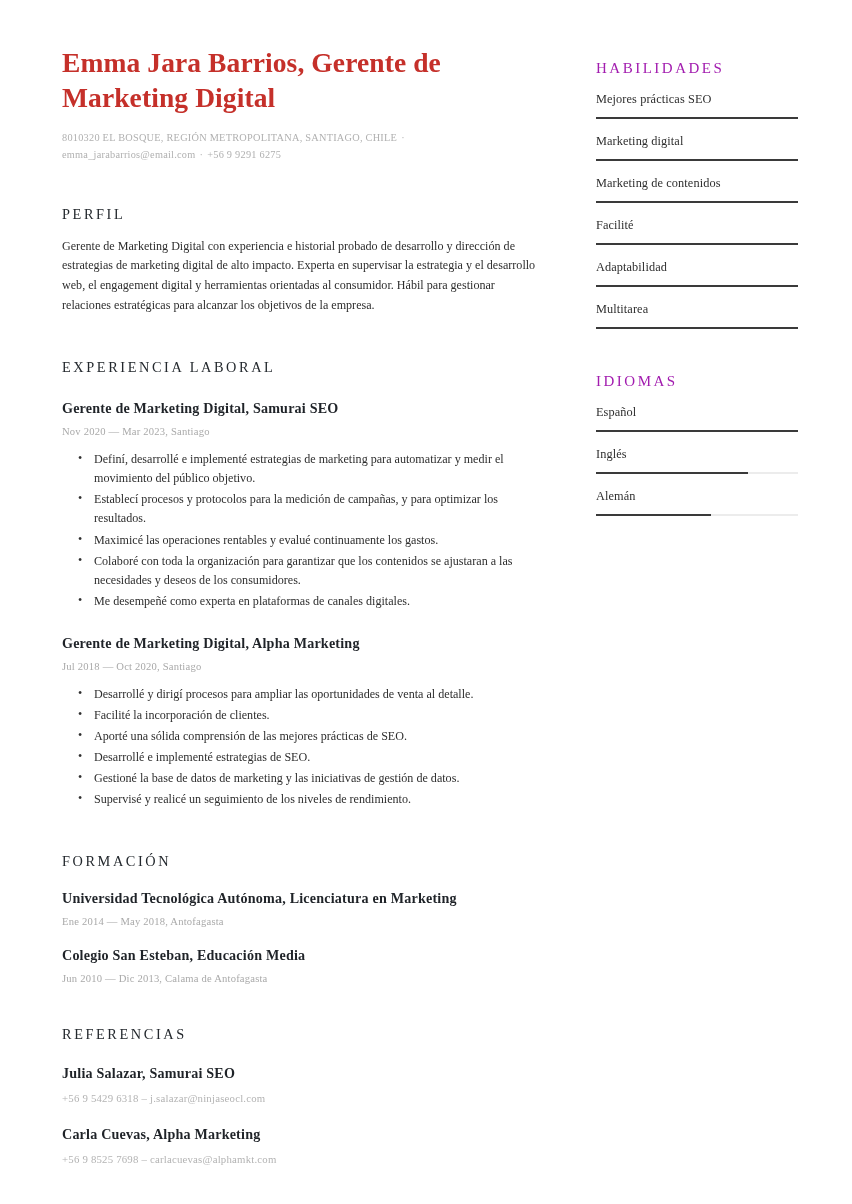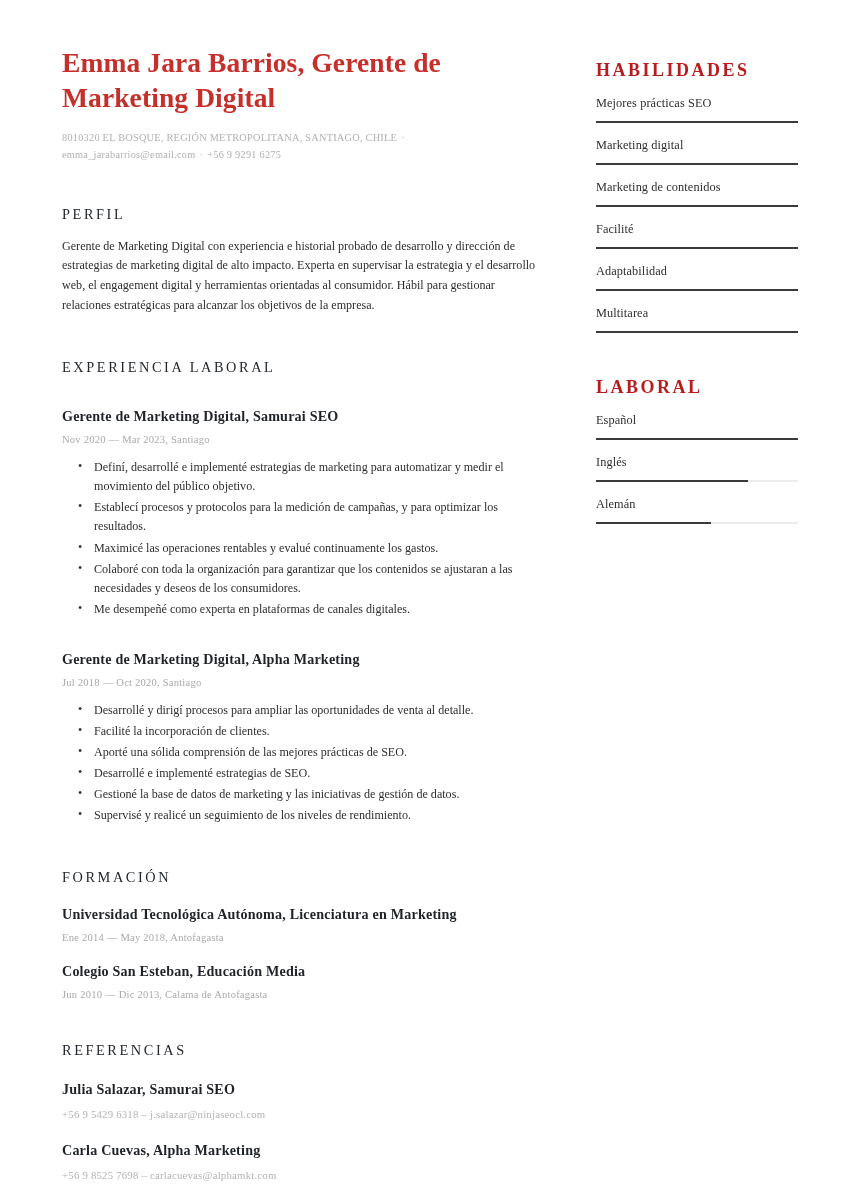--- a/index.html
+++ b/index.html
@@ -71,21 +71,21 @@
   .sec-ref    { margin-top: 42px; }
 
   .para {
     font-size: 12.1px;
     line-height: 1.62;
     color: #2e2e2e;
     margin: 14px 0 0 0;
   }
 
   
-  .entry { margin-top: 32px; }
+  .entry { margin-top: 24px; }
   .entry-title {
     font-size: 14.1px;
     font-weight: bold;
     color: #1f2328;
     margin: 0;
     letter-spacing: 0.2px;
   }
   .entry-meta {
     font-size: 10.6px;
     color: #a9a9a9;
@@ -117,25 +117,25 @@
   .ref-entry { margin-top: 22px; }
   .ref-meta {
     font-size: 10.8px;
     color: #b3b3b3;
     margin: 10px 0 0 0;
     letter-spacing: 0.2px;
   }
 
   
   .side-head {
-    font-size: 18px;
+    font-size: 15px;
     letter-spacing: 2.5px;
-    color: #b91c1c;
+    color: #a21caf;
     margin: 0 0 8px 0;
-    font-weight: bold;
+    font-weight: normal;
   }
   .side-head.idiomas { margin-top: 44px; }
 
   .skill { margin-top: 15px; }
   .skill-label {
     font-size: 12.3px;
     color: #2e2e2e;
     line-height: 1.3;
     margin-bottom: 9px;
     letter-spacing: 0.1px;
@@ -259,21 +259,21 @@
         </div>
       </div>
       <div class="skill">
         <div class="skill-label">Multitarea</div>
         <div class="bar-track" style="background: rgb(236, 236, 236);">
           <div class="bar-fill" style="width: 100%; background: rgb(58, 58, 58);"></div>
         </div>
       </div>
     </div>
 
-    <h2 class="side-head idiomas">LABORAL</h2>
+    <h2 class="side-head idiomas">IDIOMAS</h2>
     <div>
       <div class="skill">
         <div class="skill-label">Español</div>
         <div class="bar-track" style="background: rgb(236, 236, 236);">
           <div class="bar-fill" style="width: 100%; background: rgb(58, 58, 58);"></div>
         </div>
       </div>
       <div class="skill">
         <div class="skill-label">Inglés</div>
         <div class="bar-track" style="background: rgb(236, 236, 236);">

